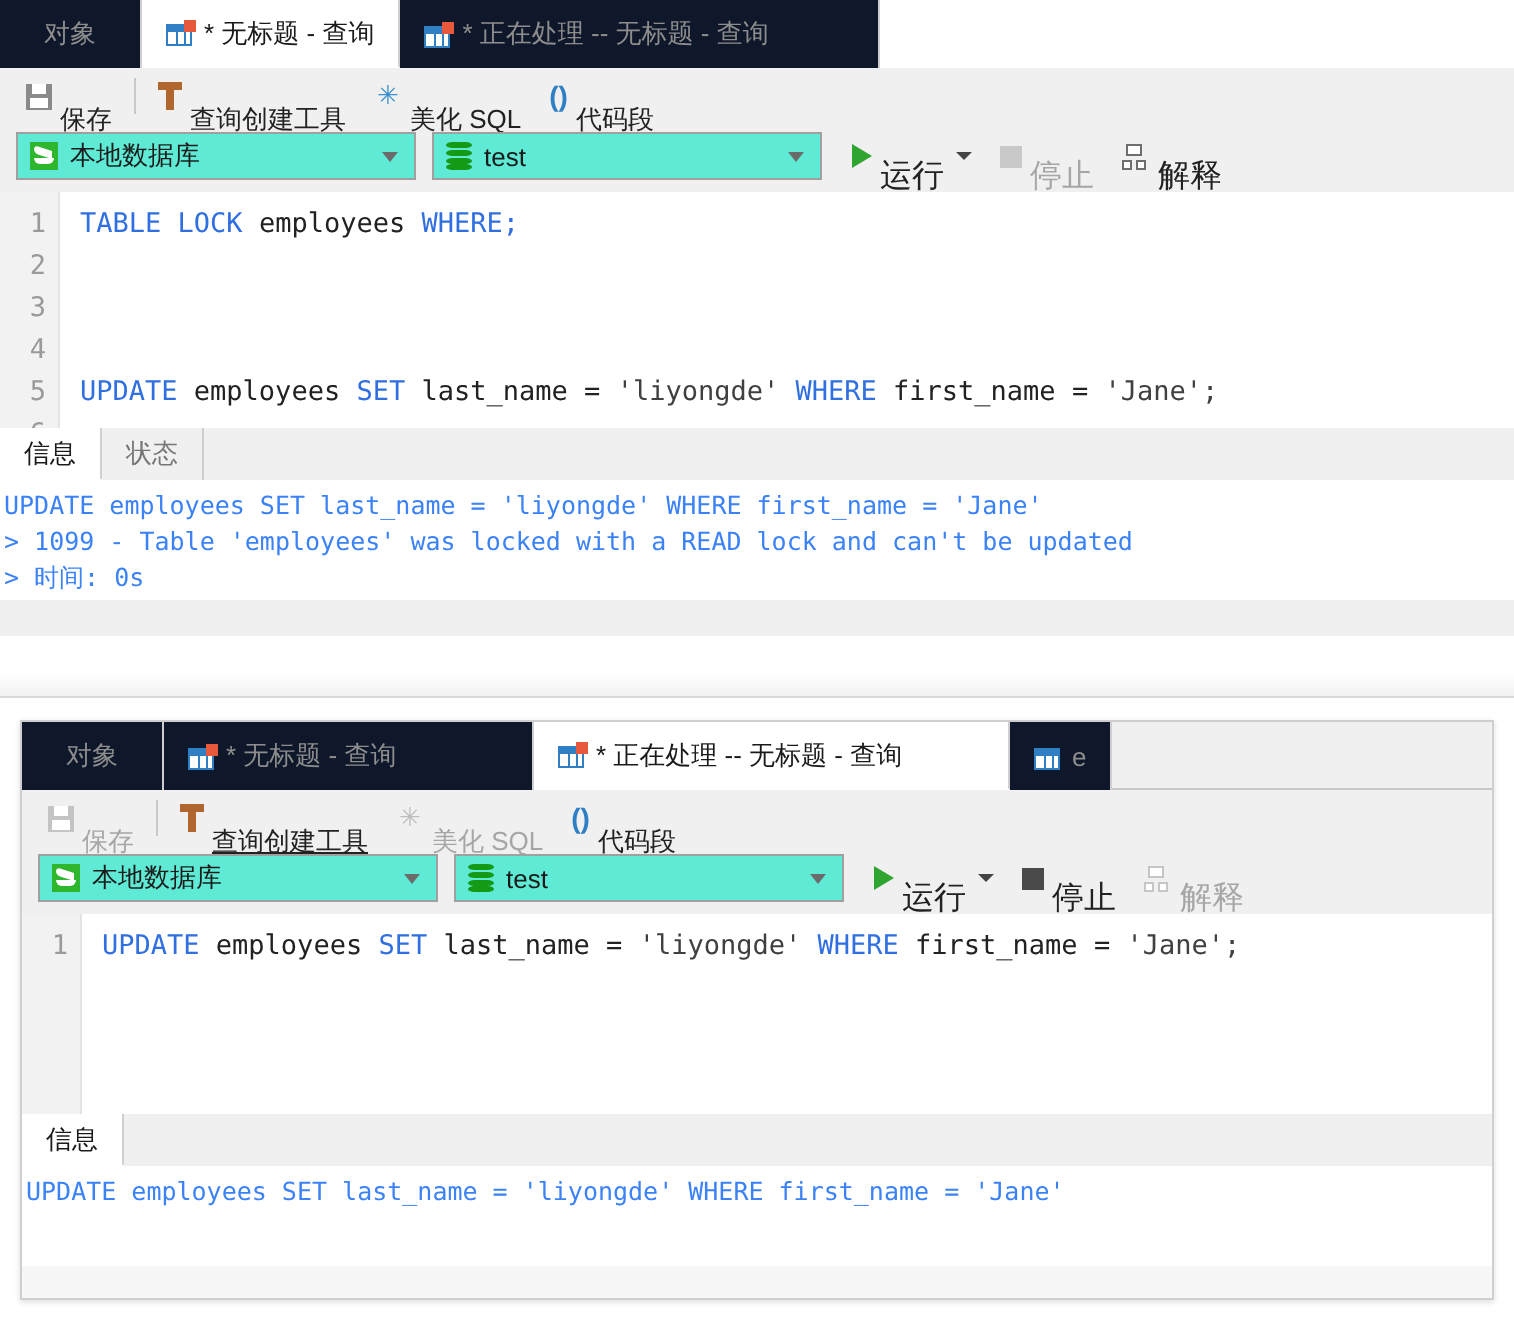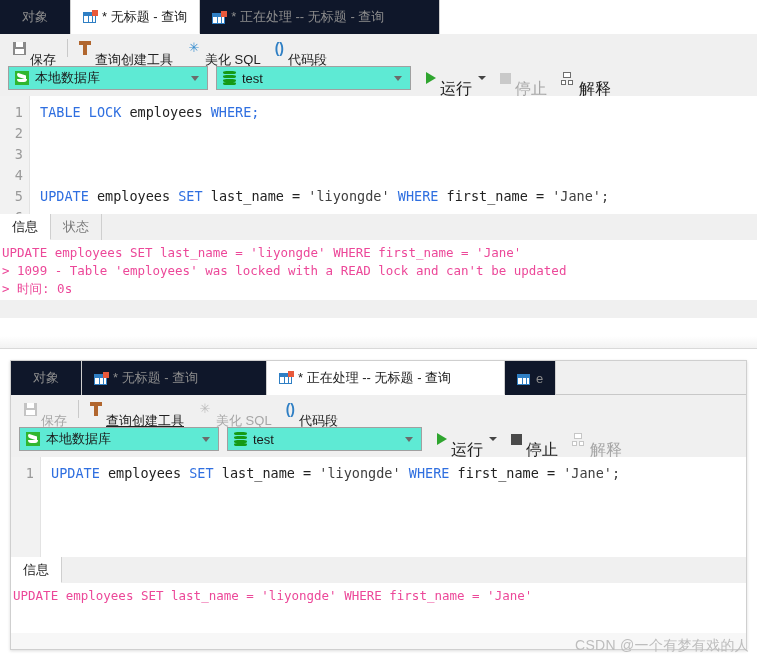--- a/index.html
+++ b/index.html
@@ -187,21 +187,21 @@
   .restabs { display: flex; height: 26px; background: #737373; border-bottom: 1px solid #c8c8c8; font-size: 13px; border-radius: 13px; }
   .restab {
     display: flex; align-items: center; padding: 0 12px; height: 26px;
     background: #f0f0f0; color: #777; border-right: 1px solid #cfcfcf;
   }
   .restab.active { background: #ffffff; color: #1a1a1a; border-bottom: 1px solid #ffffff; margin-bottom: -1px; }
   .restab.filler { flex: 1; border-right: none; }
   .resbody {
     background: #ffffff; padding: 4px 2px 0 2px;
     font-family: "DejaVu Sans Mono", "Liberation Mono", monospace;
-    font-size: 12.5px; color: #ec4899; line-height: 18px; white-space: pre;
+    font-size: 12.5px; color: #3b82f6; line-height: 18px; white-space: pre;
     overflow: hidden;
   }
 
   
   #win1 { left: 0; top: 0; width: 757px; height: 318px; }
   #win1 .editor { height: 118px; }
   #win1 .resbody { height: 60px; }
 
   
   #win2 {
@@ -438,14 +438,13 @@
       <div class="restabs">
         <div class="restab active">
           <span>信息</span>
         </div>
         <div class="restab filler"></div>
       </div>
       <div class="resbody">UPDATE employees SET last_name = 'liyongde' WHERE first_name = 'Jane'</div>
     </div>
   </div>
 
-  <div class="watermark">CSDN @一个有梦有戏的人</div>
 </div>
 
 </body></html>

